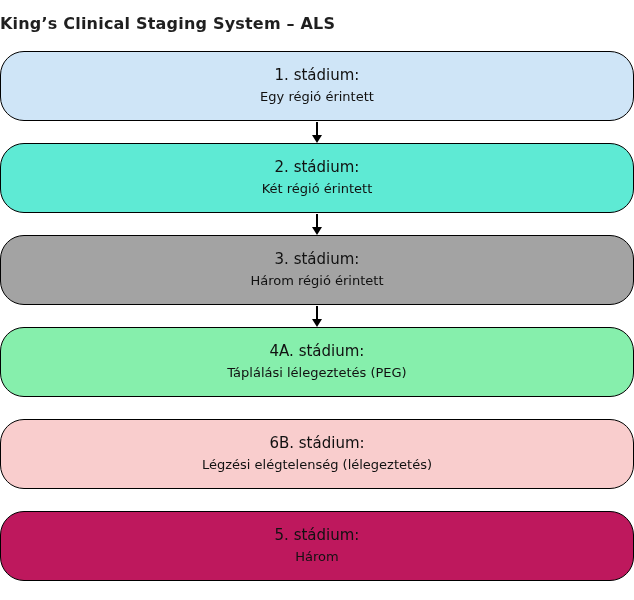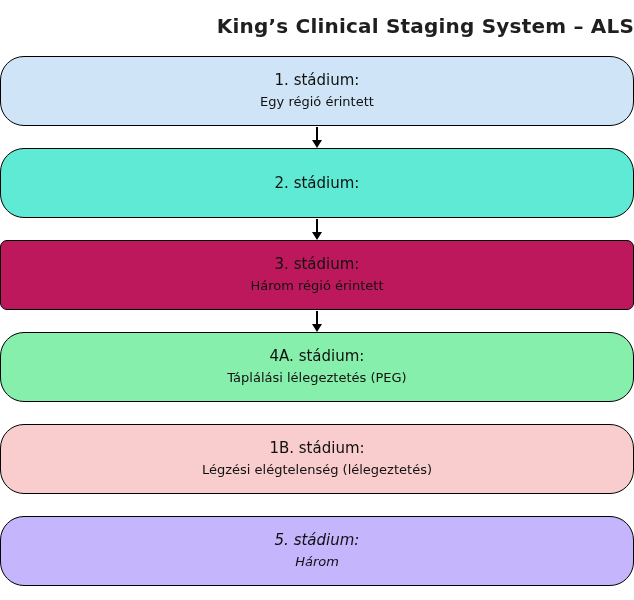--- a/index.html
+++ b/index.html
@@ -14,22 +14,22 @@
 
   .page {
     width: 634px;
     height: 600px;
     padding-top: 14px;
     display: flex;
     flex-direction: column;
   }
 
   .diagram-title {
-    text-align: right;
-    font-size: 20px;
+    text-align: left;
+    font-size: 16px;
     font-weight: bold;
     color: #1f1f1f;
     letter-spacing: 0.2px;
     margin-bottom: 18px;
   }
 
   .flow {
     display: flex;
     flex-direction: column;
     align-items: stretch;
@@ -102,54 +102,55 @@
 
     <div class="connector">
       <div class="arrow">
         <div class="arrow-line"></div>
         <div class="arrow-head"></div>
       </div>
     </div>
 
     <div class="stage" style="background-color: #5eead4;">
       <div class="stage-title">2. stádium:</div>
+      <div class="stage-desc">Két régió érintett</div>
     </div>
 
     <div class="connector">
       <div class="arrow">
         <div class="arrow-line"></div>
         <div class="arrow-head"></div>
       </div>
     </div>
 
-    <div class="stage" style="background-color: #be185d; border-radius: 7px;">
+    <div class="stage" style="background-color: #a3a3a3;">
       <div class="stage-title">3. stádium:</div>
       <div class="stage-desc">Három régió érintett</div>
     </div>
 
     <div class="connector">
       <div class="arrow">
         <div class="arrow-line"></div>
         <div class="arrow-head"></div>
       </div>
     </div>
 
     <div class="stage" style="background-color: #86efac;">
       <div class="stage-title">4A. stádium:</div>
       <div class="stage-desc">Táplálási lélegeztetés (PEG)</div>
     </div>
 
     <div class="connector"></div>
 
     <div class="stage" style="background-color: rgb(249, 205, 205);">
-      <div class="stage-title">1B. stádium:</div>
+      <div class="stage-title">6B. stádium:</div>
       <div class="stage-desc">Légzési elégtelenség (lélegeztetés)</div>
     </div>
 
     <div class="connector"></div>
 
-    <div class="stage" style="background-color: #c4b5fd; font-style: italic;">
+    <div class="stage" style="background-color: #be185d;">
       <div class="stage-title">5. stádium:</div>
       <div class="stage-desc">Három</div>
     </div>
 
   </div>
 </div>
 
 </body></html>

